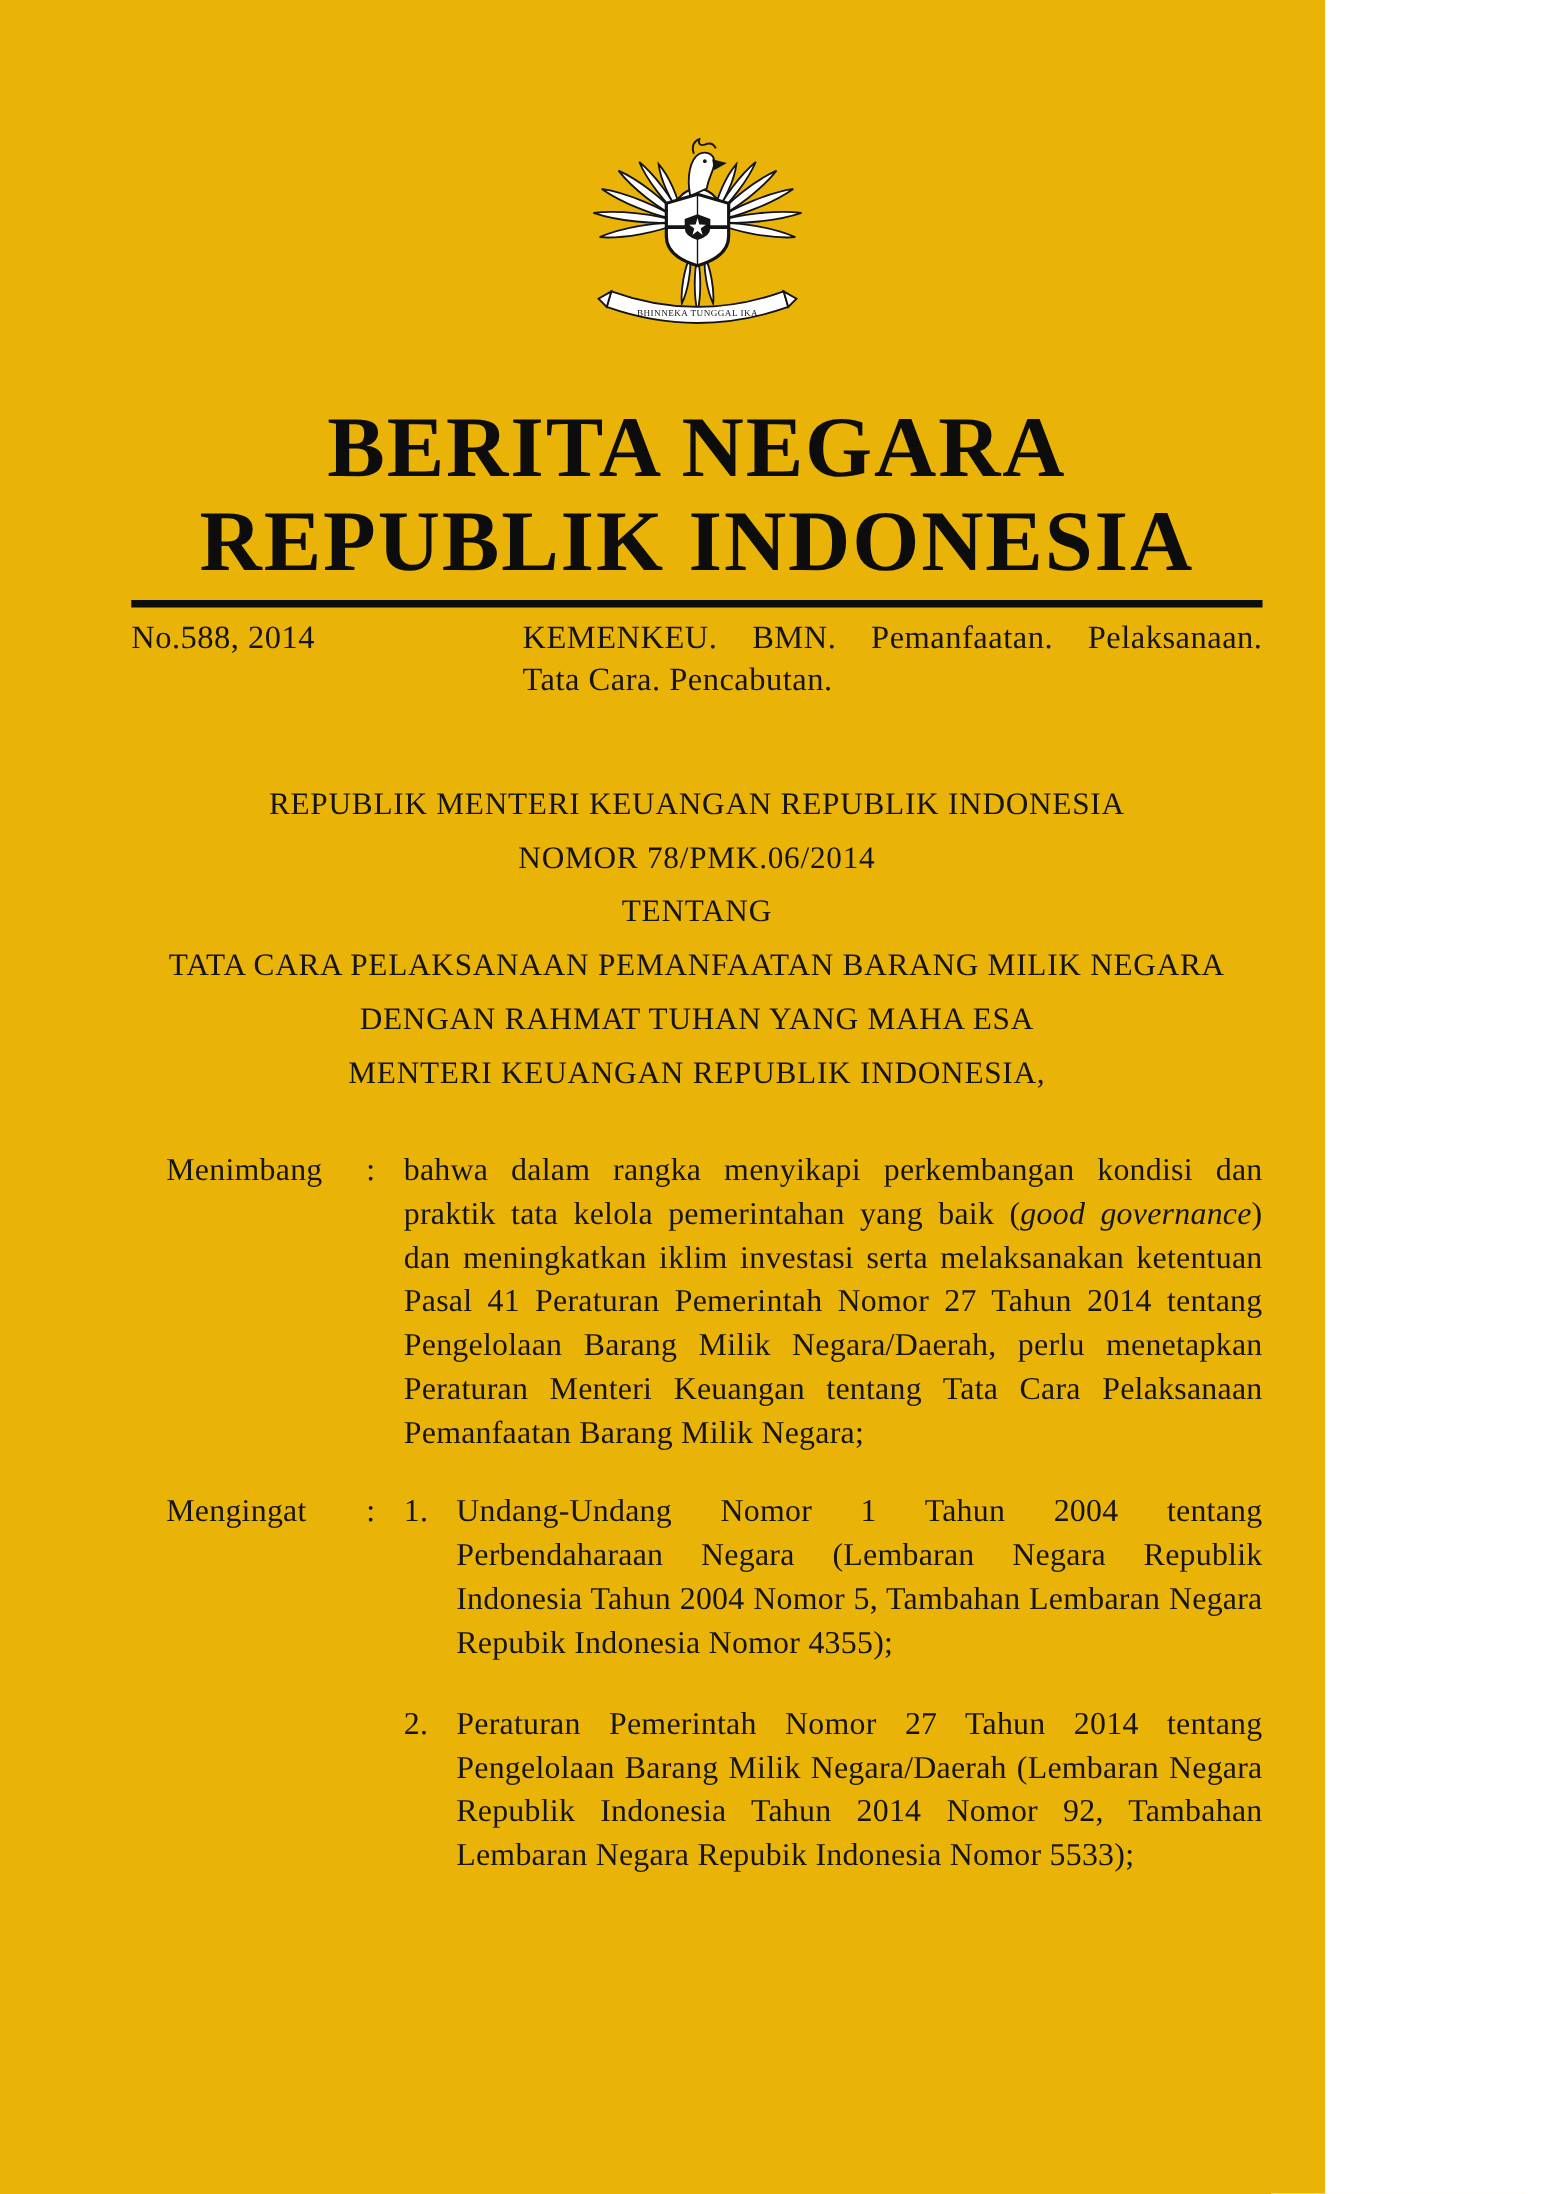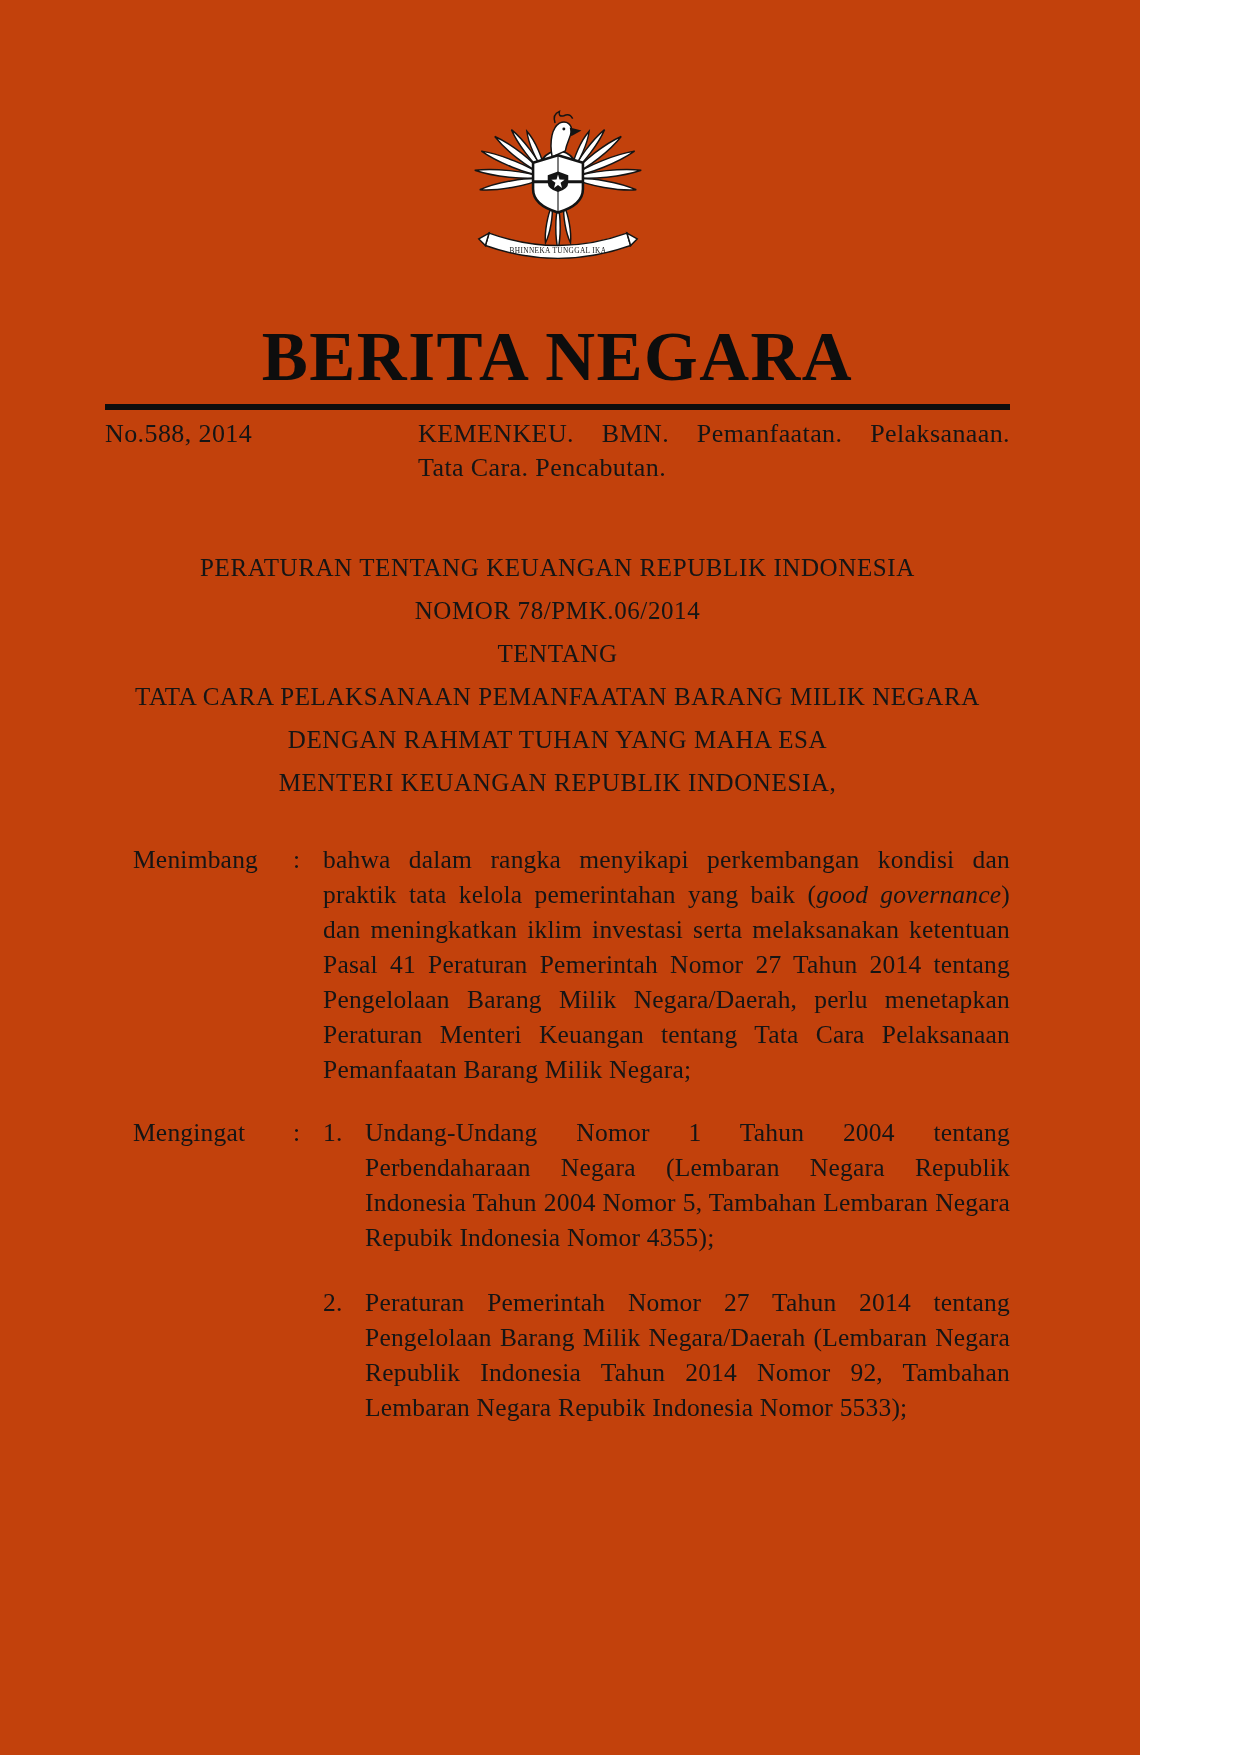--- a/index.html
+++ b/index.html
@@ -1,21 +1,21 @@
 <!DOCTYPE html>
 <html><head>
 <meta charset="utf-8">
 <style>
   * { box-sizing: border-box; }
   html, body { margin: 0; padding: 0; background: #ffffff; }
   .page {
     position: relative;
-    width: 1140px;
+    width: 1060px;
     height: 1755px;
-    background: #c2410c;
+    background: #eab308;
     color: #151515;
     font-family: "Liberation Serif", serif;
     overflow: hidden;
   }
   .inner {
     width: 905px;
     margin-left: 105px;
   }
   
   .emblem-wrap { padding-top: 86px; text-align: center; }
@@ -153,34 +153,35 @@
         <g>
           <path d="M26,196 Q120,230 214,196 L219,213 Q120,248 21,213 Z" fill="#ffffff" stroke="#141414" stroke-width="2"></path>
           <path d="M26,196 L12,204 L21,213 Z M214,196 L228,204 L219,213 Z" fill="#ffffff" stroke="#141414" stroke-width="2"></path>
           <text x="120" y="223" text-anchor="middle" font-size="10" letter-spacing="0.5" fill="#141414" font-family="Liberation Serif, serif">BHINNEKA TUNGGAL IKA</text>
         </g>
       </svg>
     </div>
 
     <div class="masthead-title">
       <div>BERITA NEGARA</div>
+      <div>REPUBLIK INDONESIA</div>
     </div>
 
     <div class="rule"></div>
 
     <div class="issue-row">
       <div class="issue-no">No.588, 2014</div>
       <div class="subject-block">
         <div class="subject-line1">KEMENKEU. BMN. Pemanfaatan. Pelaksanaan.</div>
         <div class="subject-line2">Tata Cara. Pencabutan.</div>
       </div>
     </div>
 
     <div class="heading-block">
-      <div class="heading-line">PERATURAN TENTANG KEUANGAN REPUBLIK INDONESIA</div>
+      <div class="heading-line">REPUBLIK MENTERI KEUANGAN REPUBLIK INDONESIA</div>
       <div class="heading-line">NOMOR 78/PMK.06/2014</div>
       <div class="heading-line">TENTANG</div>
       <div class="heading-line">TATA CARA PELAKSANAAN PEMANFAATAN BARANG MILIK NEGARA</div>
       <div class="heading-line gap-top">DENGAN RAHMAT TUHAN YANG MAHA ESA</div>
       <div class="heading-line gap-top">MENTERI KEUANGAN REPUBLIK INDONESIA,</div>
     </div>
 
     <div class="clauses">
 
       <div class="clause-row">

